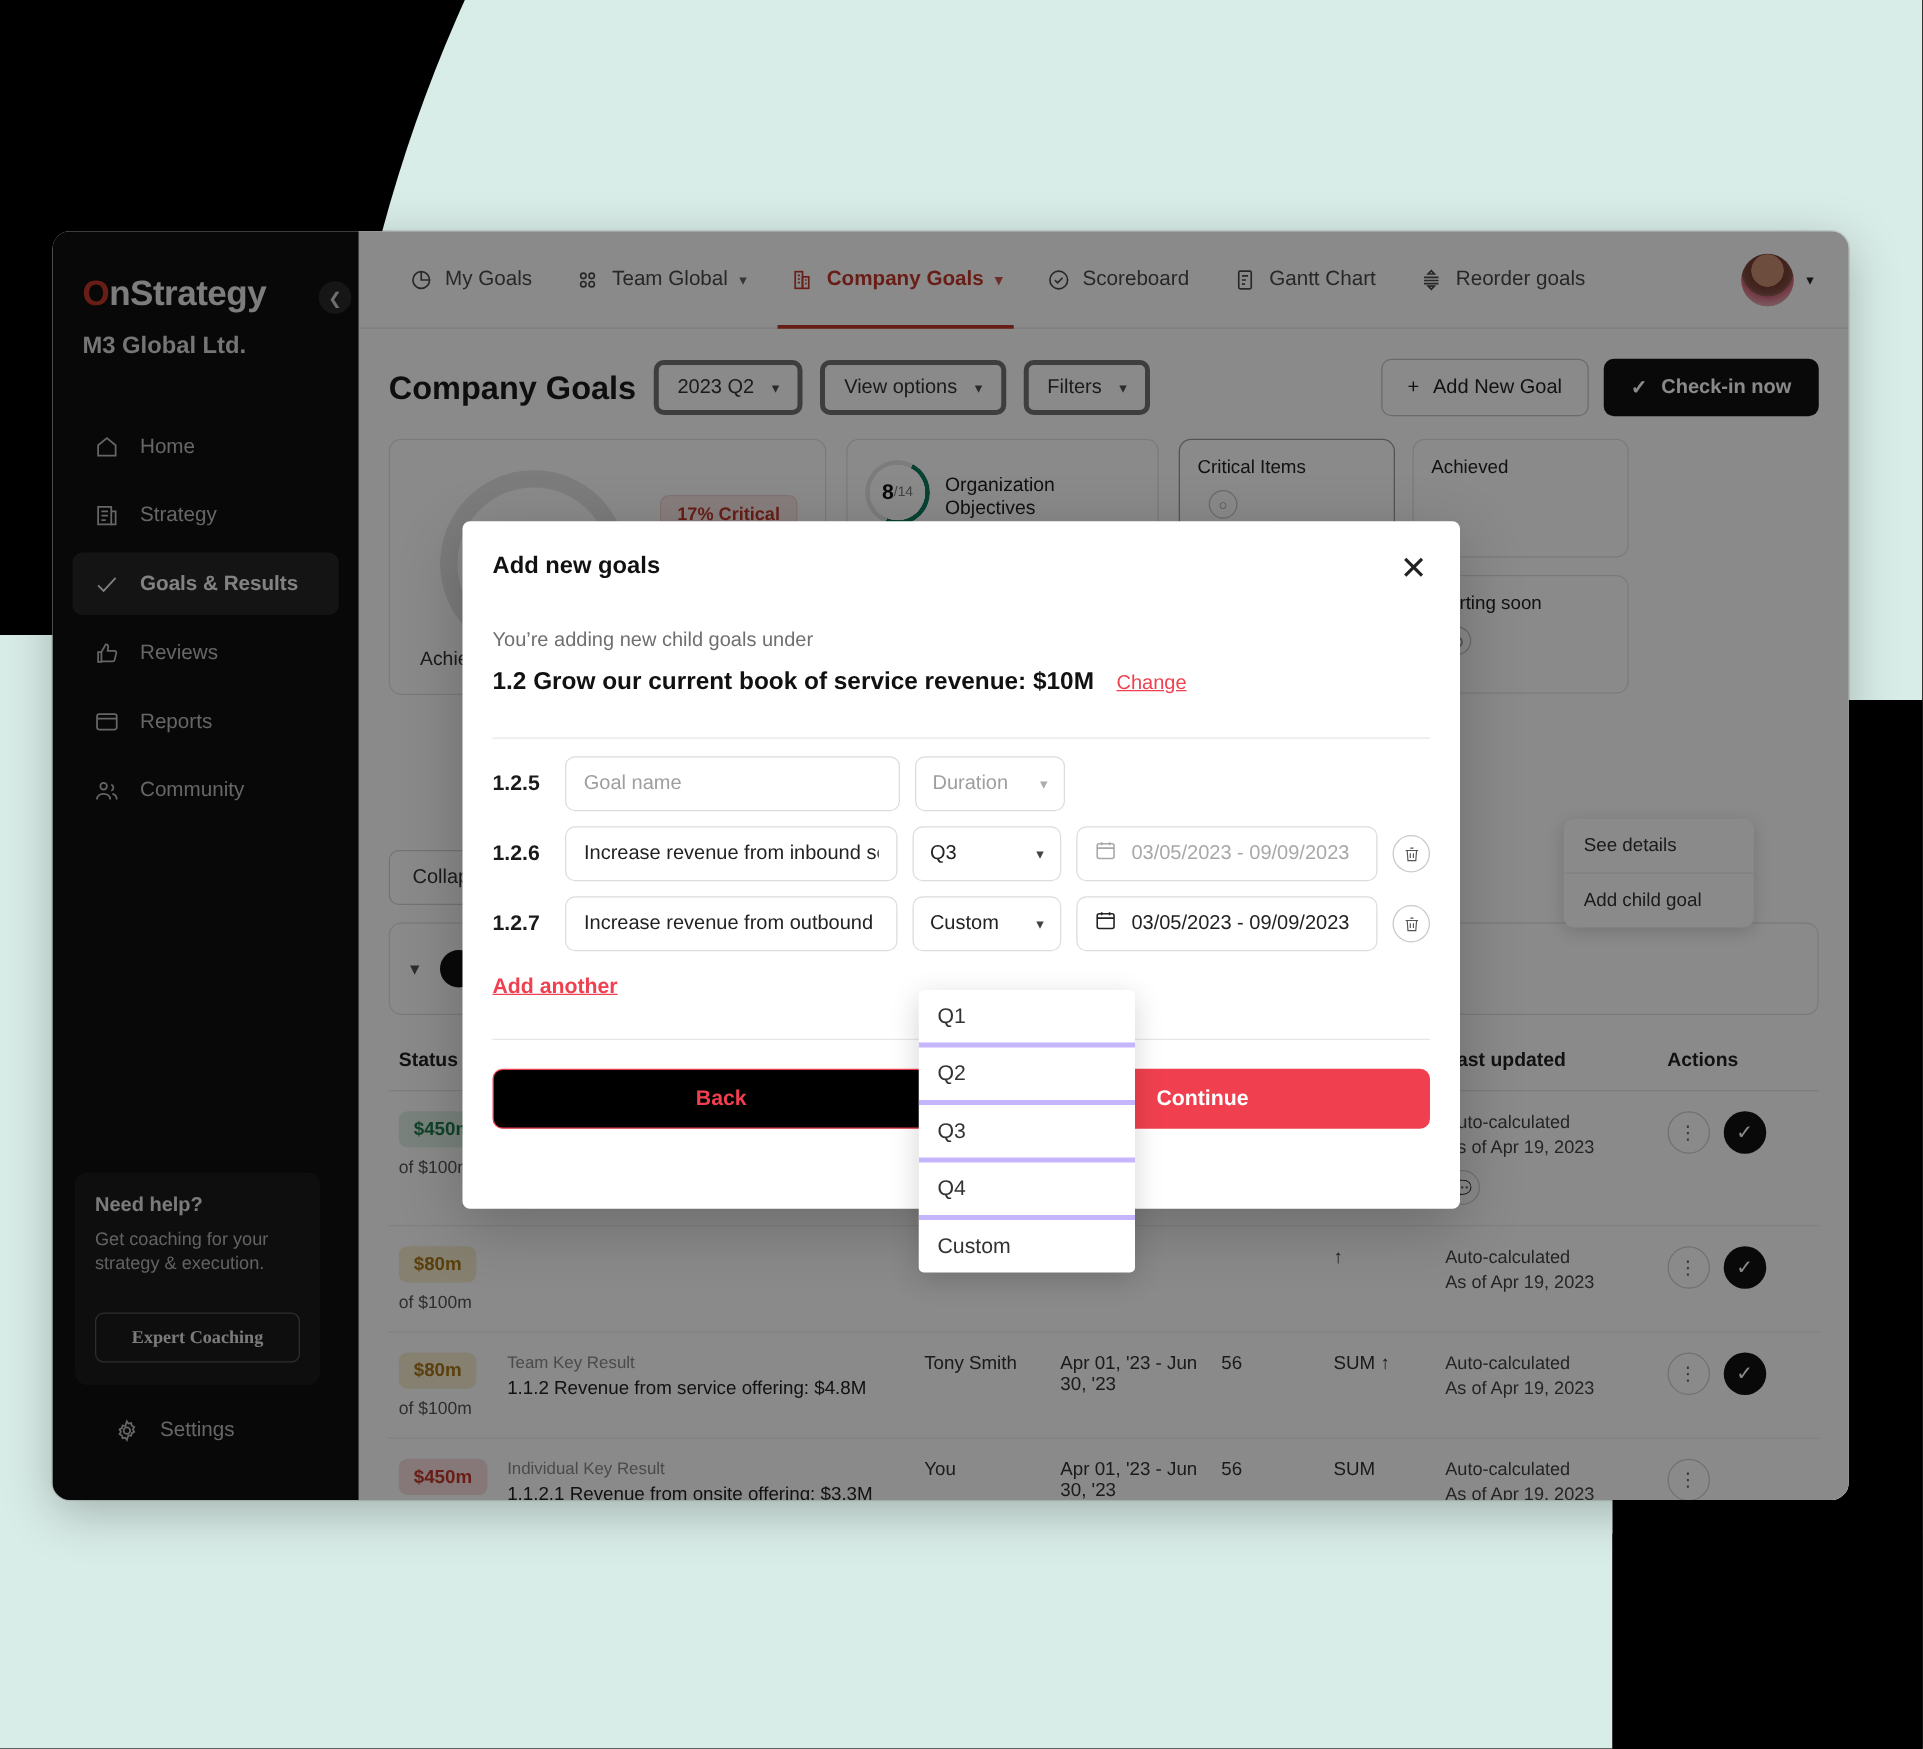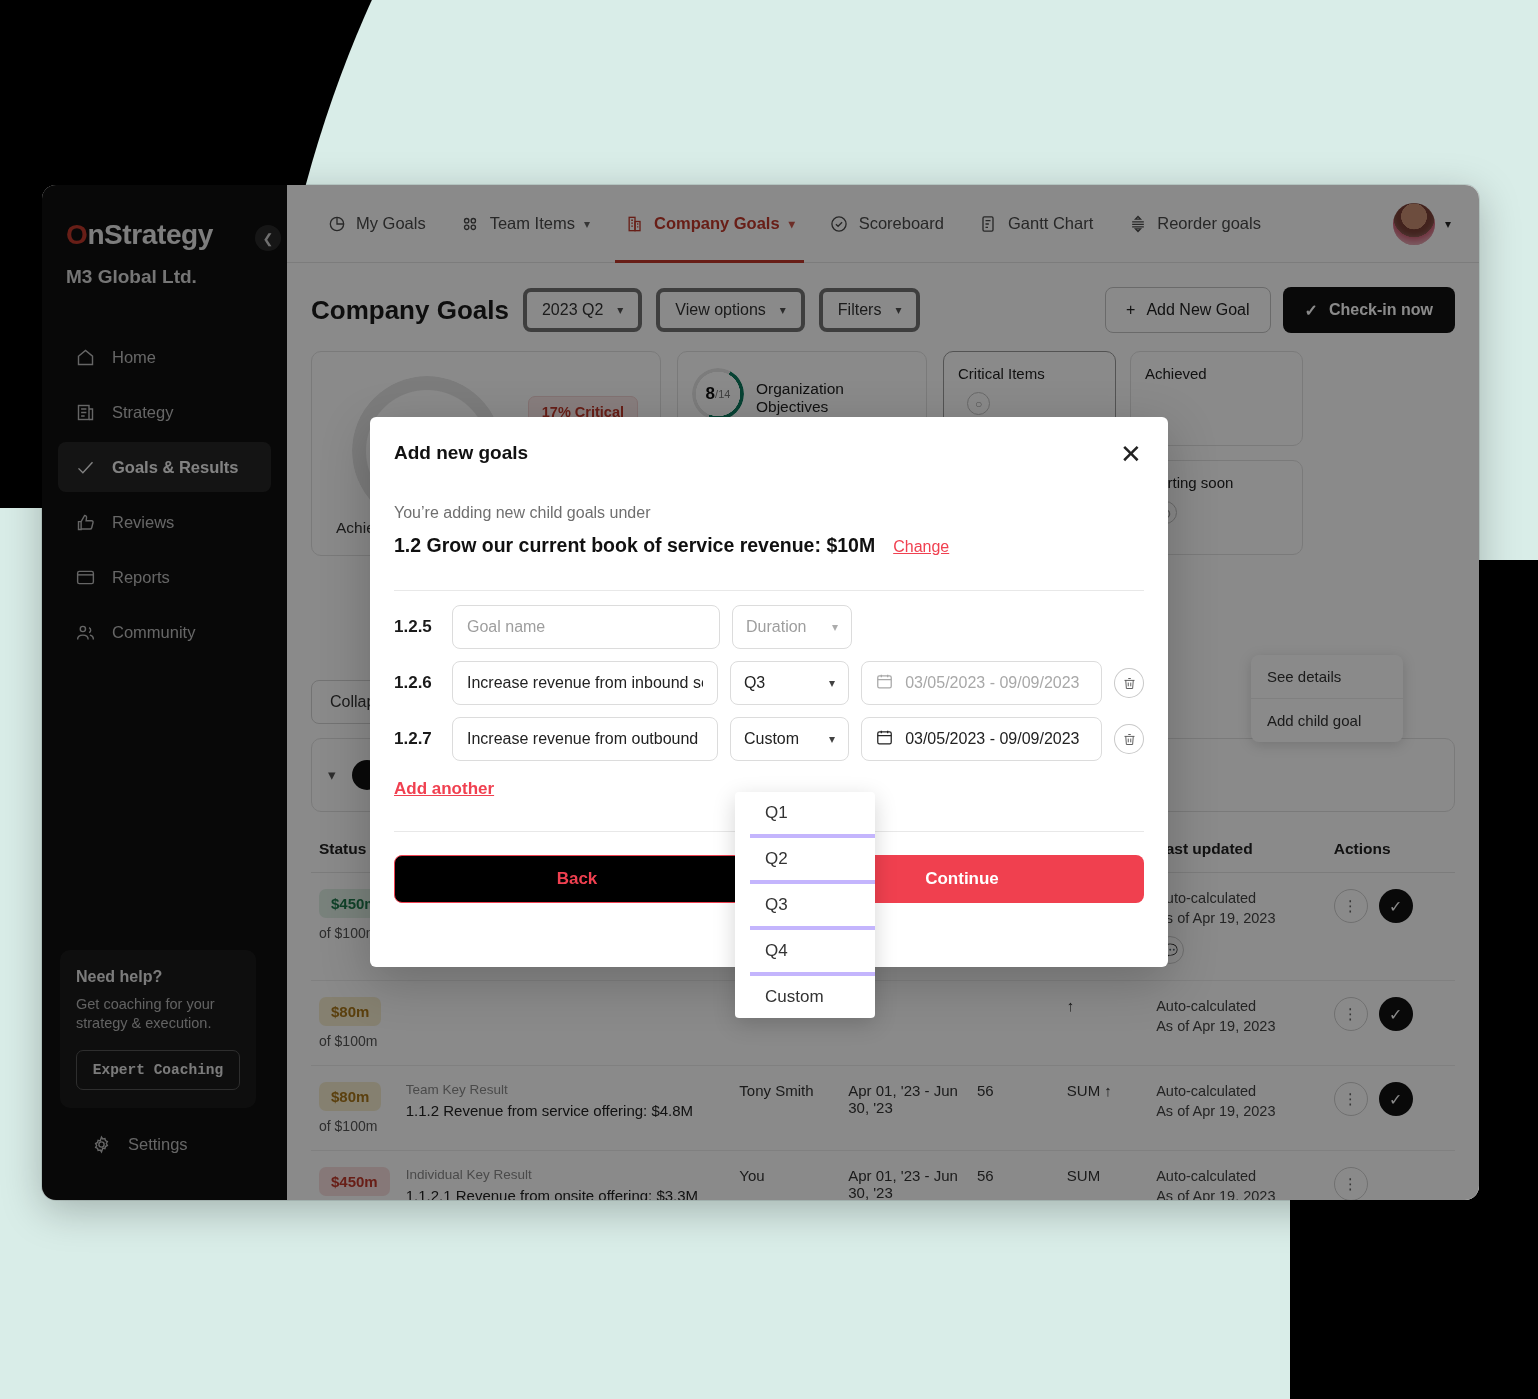--- a/index.html
+++ b/index.html
@@ -62,23 +62,23 @@
   .nav-item.active { background:#262626; color:#f0f0f0; font-weight:600; }
   .nav-icon { width:22px; height:22px; flex:0 0 22px; display:flex; align-items:center; justify-content:center; }
   .nav-icon svg { width:21px; height:21px; stroke:currentColor; fill:none; stroke-width:1.6; }
   .help-card {
     position:absolute; left:18px; bottom: 92px; width: 196px;
     background:#1b1b1b; border-radius:10px; padding:18px 16px 18px 16px;
   }
   .help-title { font-size:16px; font-weight:700; color:#e4e4e4; }
   .help-text { font-size:14.5px; color:#b5b5b5; margin-top:9px; line-height:1.35; }
   .help-btn {
-    margin-top:16px; width:100%; height:40px; border:1px solid #555;
+    margin-top:28px; width:100%; height:40px; border:1px solid #555;
     border-radius:7px; background:transparent; color:#e4e4e4;
-    font-size:14.5px; font-weight:600; font-family:Liberation Mono, monospace;
+    font-size:14.5px; font-weight:600; font-family:Liberation Serif, serif;
   }
   .settings-item { position:absolute; left:16px; bottom: 26px; }
 
   
   .main { flex:1; position:relative; background:#fff; overflow:hidden; }
   .topnav {
     height: 78px; display:flex; align-items:center; gap:0px;
     padding: 0 22px 0 22px; border-bottom:1px solid #e6e6e6;
     position:relative;
   }
@@ -265,24 +265,23 @@
   .btn-back {
     flex:1; height:48px; border:1px solid #f04050; border-radius:8px; background:#000000;
     color:#f04050; font-size:17px; font-weight:700; font-family:inherit;
   }
   .btn-continue {
     flex:1; height:48px; border:none; border-radius:8px; background:#f0404f;
     color:#fff; font-size:17px; font-weight:700; font-family:inherit;
   }
   
   .dd-menu {
-    position:absolute; left: 735px; top: 792px; width: 140px; z-index: 70;
+    position:absolute; left: 735px; top: 792px; width: 173px; z-index: 70;
     background:#fff; border-radius:4px; box-shadow: 0 6px 22px rgba(0,0,0,.17);
     overflow:hidden;
-    padding-left:15px;
   }
   .dd-item { padding: 11px 15px; font-size:17px; color:#333; }
   .dd-item + .dd-item { border-top:4px solid #c4b5fd; }
 </style>
 </head>
 <body>
 
 <div class="stage">
 
   <div class="mint-circle-2"></div>
@@ -385,21 +384,21 @@
         </div>
         <div class="topnav-item">
           <span class="ti-icon">
               <svg viewBox="0 0 24 24">
                 <circle cx="8" cy="8" r="2.6"></circle>
                 <circle cx="16" cy="8" r="2.6"></circle>
                 <circle cx="8" cy="16" r="2.6"></circle>
                 <circle cx="16" cy="16" r="2.6"></circle>
               </svg>
             </span>
-          <span>Team Items</span>
+          <span>Team Global</span>
           <span class="caret">▾</span>
         </div>
         <div class="topnav-item active">
           <span class="ti-icon">
               <svg viewBox="0 0 24 24">
                 <rect x="5" y="4" width="7" height="16"></rect>
                 <rect x="12" y="9" width="6" height="11"></rect>
                 <path d="M7.5 7.5h2M7.5 11h2M7.5 14.5h2M14.5 12h1.5M14.5 15.5h1.5"></path>
               </svg>
             </span>

